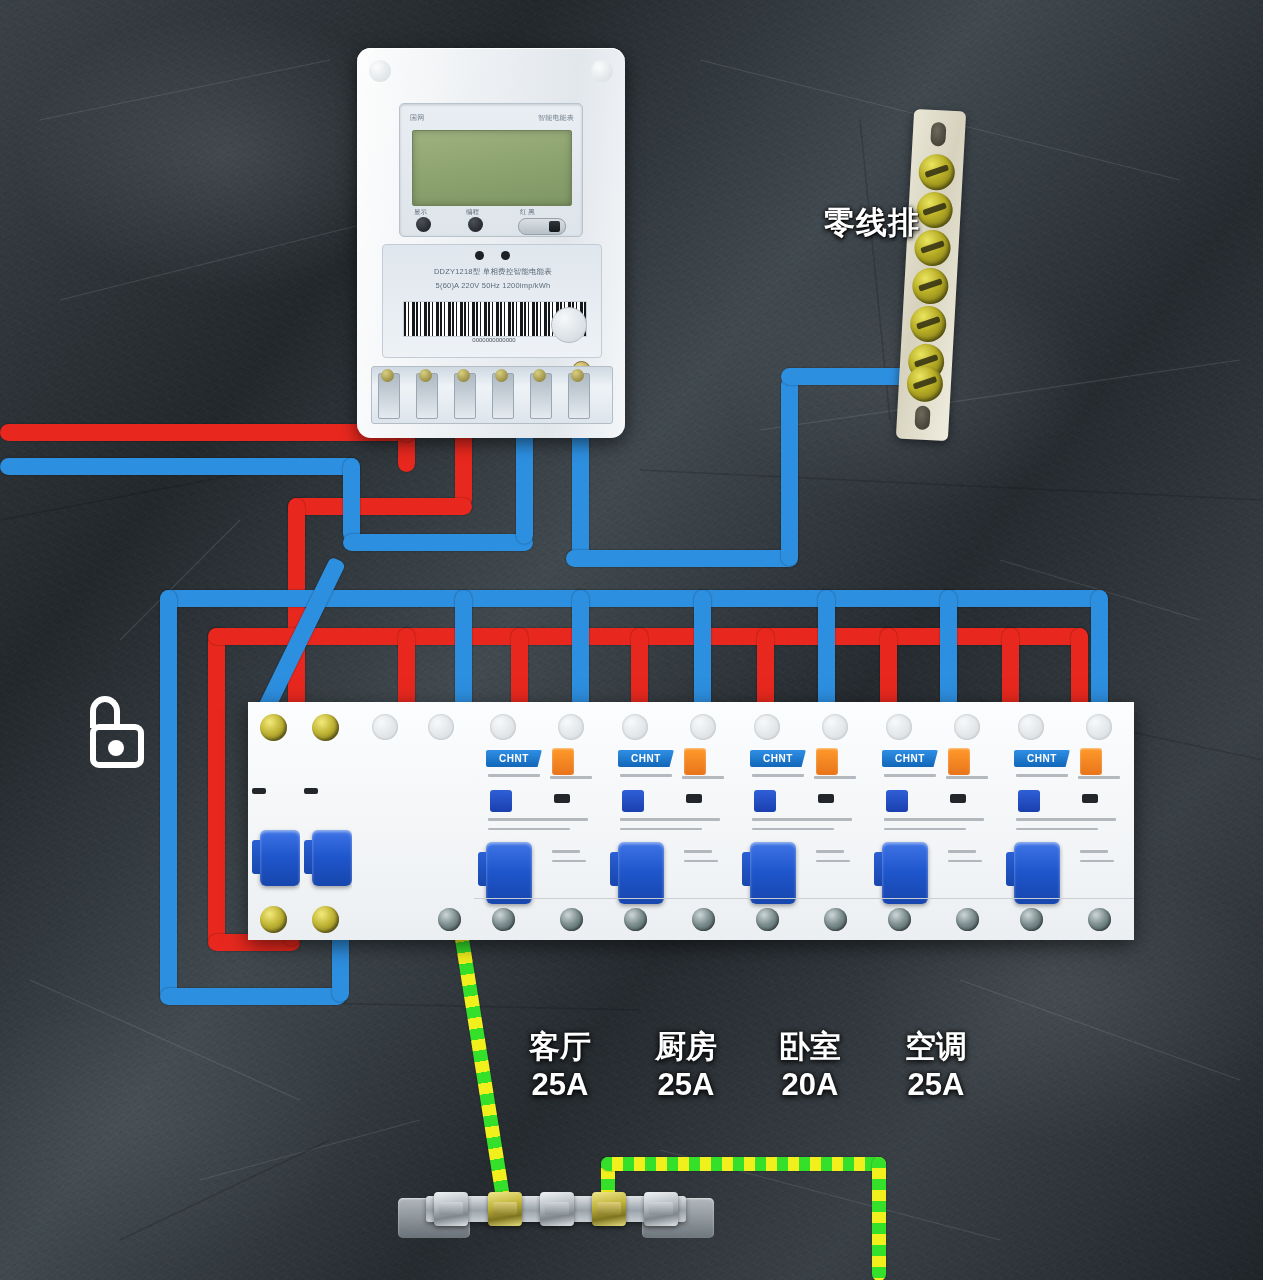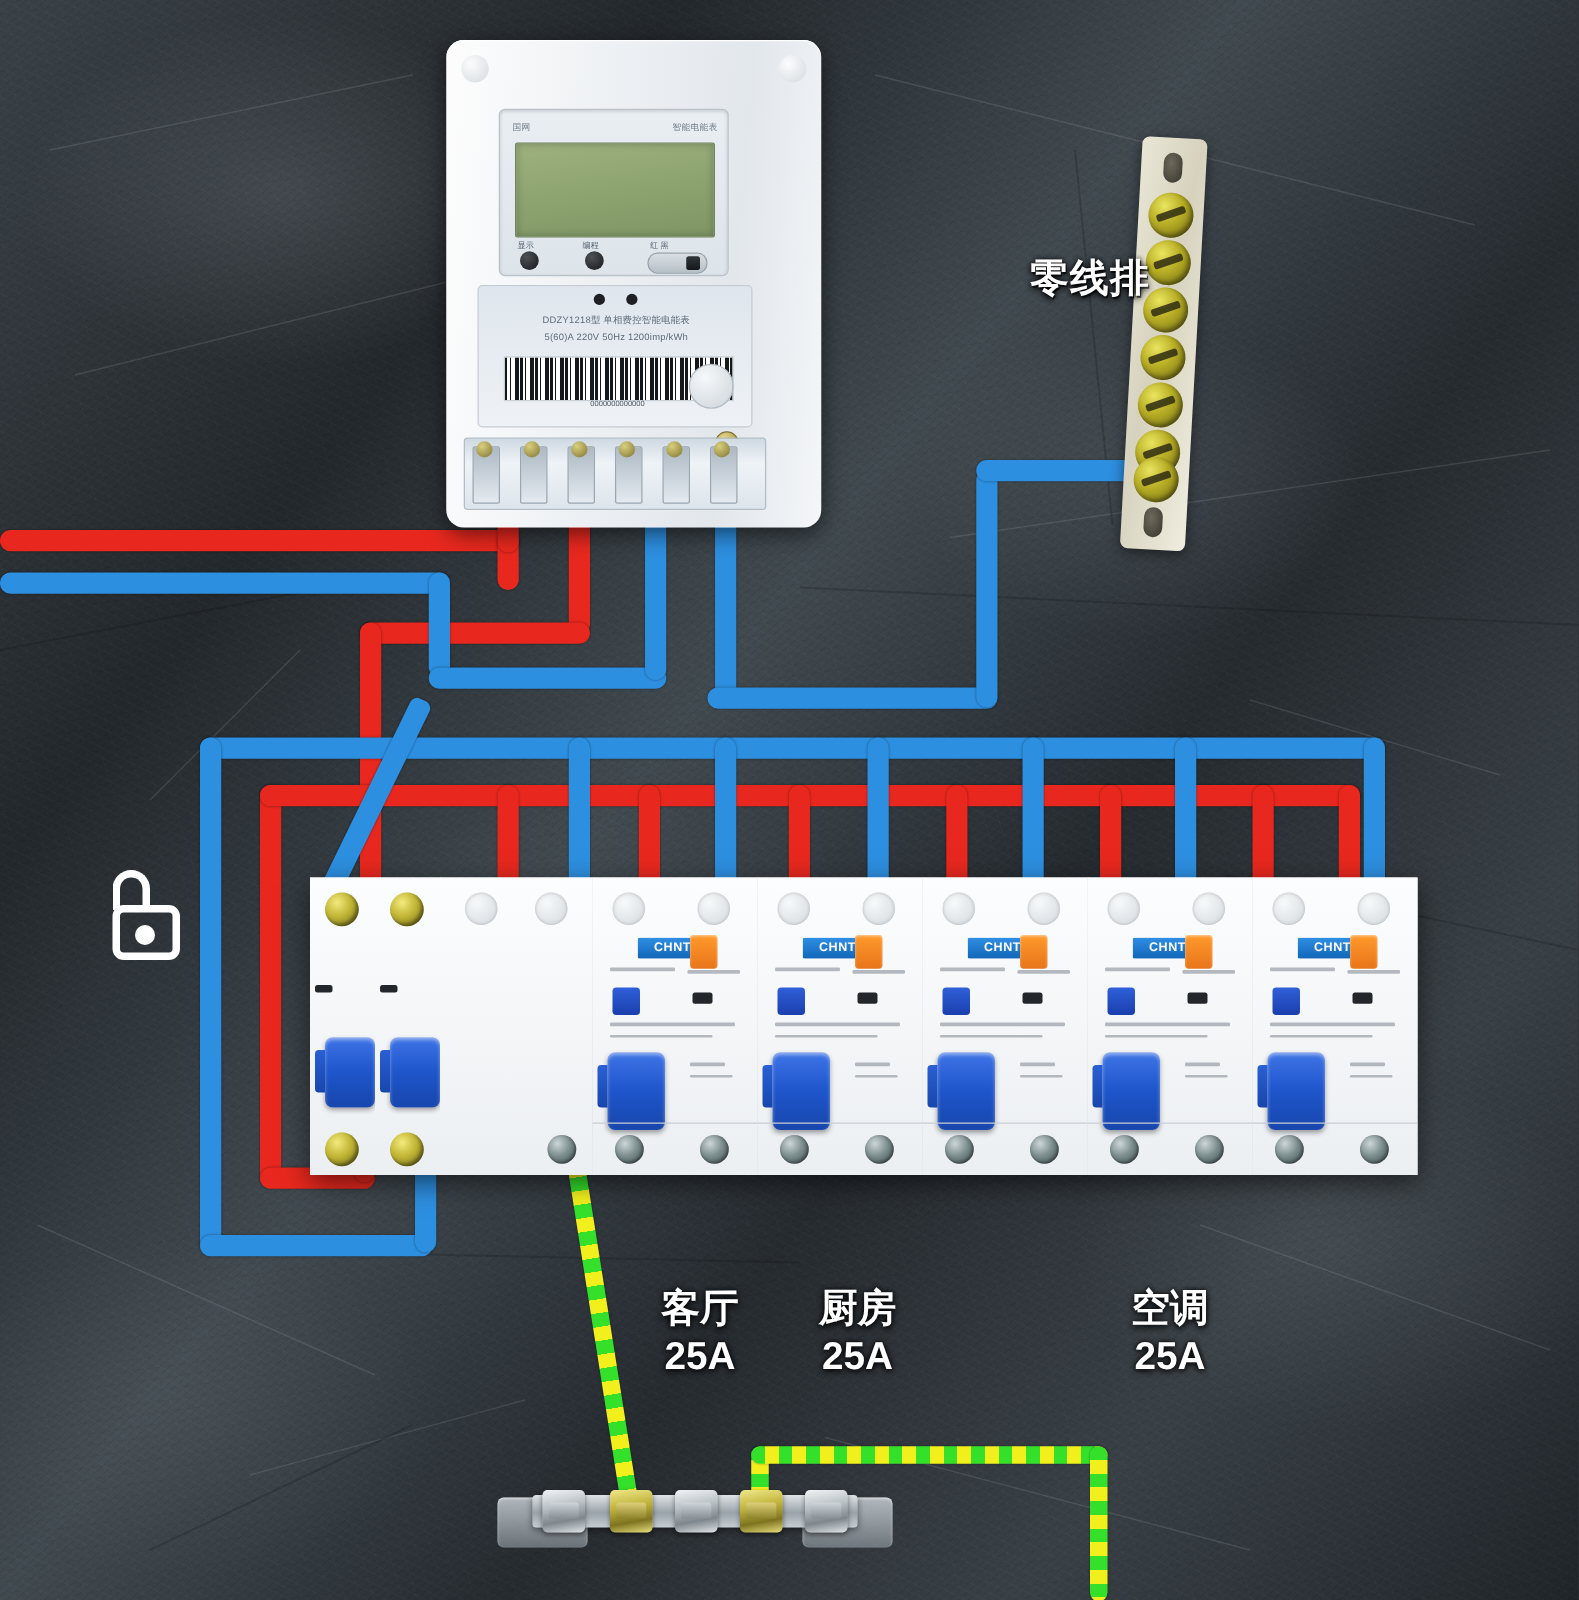--- a/index.html
+++ b/index.html
@@ -28,23 +28,23 @@
   .wB{background:#2d8fe0;box-shadow:0 0 2px rgba(0,0,0,.45);}
   .wireH{height:17px;border-radius:9px;}
   .wireV{width:17px;border-radius:9px;}
 
   .gnd{position:absolute;background:
       repeating-linear-gradient(180deg,#35e02a 0 11px,#f2f01c 11px 22px);
     border-radius:7px;box-shadow:0 0 2px rgba(0,0,0,.4);}
   .gndH{height:14px;background:repeating-linear-gradient(90deg,#35e02a 0 11px,#f2f01c 11px 22px);border-radius:7px;}
 
   
-  #meter{position:absolute;left:357px;top:32px;width:268px;height:390px;
+  #meter{position:absolute;left:357px;top:48px;width:268px;height:390px;
     background:linear-gradient(95deg,#fdfdfd 0%,#eef1f4 40%,#e2e7ec 74%,#f4f6f8 100%);
-    border-radius:14px;box-shadow:0 5px 18px rgba(0,0,0,.55),inset 0 1px 0 #fff;padding-left:32px;}
+    border-radius:14px;box-shadow:0 5px 18px rgba(0,0,0,.55),inset 0 1px 0 #fff;}
   .mcorner{position:absolute;width:22px;height:22px;border-radius:50%;
     background:radial-gradient(circle at 35% 32%,#fbfcfd,#d4dade);}
   #mlcdbox{position:absolute;left:42px;top:55px;width:182px;height:132px;
     background:linear-gradient(180deg,#e9eef3,#dde4ea);border:1px solid #b9c3cb;border-radius:5px;
     box-shadow:inset 0 1px 3px rgba(0,0,0,.16);}
   #mlcd{position:absolute;left:12px;top:26px;width:158px;height:74px;
     background:linear-gradient(172deg,#9fb27f 0%,#8ea471 45%,#7f9765 100%);
     border:1px solid #6e8458;border-radius:2px;box-shadow:inset 0 0 7px rgba(0,0,0,.25);}
   #mlcdtop{position:absolute;left:10px;top:8px;right:8px;height:12px;
     display:flex;justify-content:space-between;align-items:center;
@@ -116,21 +116,21 @@
     border-radius:3px;box-shadow:0 2px 6px rgba(0,0,0,.4);}
   .spdhalf{position:absolute;top:0;width:48px;height:162px;}
   .spdwin{position:absolute;top:58px;left:9px;width:30px;height:26px;border-radius:3px;
     background:linear-gradient(180deg,#1f8c22,#0d6b12);box-shadow:inset 0 1px 3px rgba(0,0,0,.5);}
   .spdtxt{position:absolute;left:4px;width:40px;text-align:center;color:#ffd9cc;font-size:6px;
     line-height:1.35;opacity:.85;}
   .spdpin{position:absolute;width:12px;height:14px;background:#c6280a;}
   .chnt{position:absolute;width:56px;height:17px;border-radius:2px;
     background:linear-gradient(180deg,#2f8fe4,#1166b8);color:#fff;font-size:10px;
     font-weight:bold;letter-spacing:.5px;text-align:center;line-height:17px;
-    clip-path:polygon(0 0,100% 0,92% 100%,0 100%);margin-left:24px;}
+    clip-path:polygon(0 0,100% 0,92% 100%,0 100%);}
   .testbtn{position:absolute;width:22px;height:27px;border-radius:3px;
     background:linear-gradient(180deg,#ff9a2b,#e8741a);box-shadow:inset 0 1px 2px rgba(255,255,255,.5);}
   .bluebtn{position:absolute;width:22px;height:22px;border-radius:3px;
     background:linear-gradient(180deg,#2f5fd8,#1a3fae);}
   .blackbtn{position:absolute;width:16px;height:9px;border-radius:2px;background:#23262a;}
   .printline{position:absolute;background:#7c858e;opacity:.55;border-radius:1px;}
   .pdiv{position:absolute;top:196px;height:1px;background:#c9ced3;}
 
   
   #gbar{position:absolute;left:398px;top:1180px;width:316px;height:62px;}
@@ -456,20 +456,22 @@
       <div class="pdiv" style="left:0;width:132px;"></div>
       <div class="screwterm" style="left:18px;top:206px;"></div>
       <div class="screwterm" style="left:86px;top:206px;"></div>
     </div>
   </div>
 
   <div class="clbl" style="left:490px;top:1028px;width:140px;">客厅
 25A</div>
   <div class="clbl" style="left:616px;top:1028px;width:140px;">厨房
 25A</div>
+  <div class="clbl" style="left:740px;top:1028px;width:140px;">卧室
+20A</div>
   <div class="clbl" style="left:866px;top:1028px;width:140px;">空调
 25A</div>
 
   <div id="gbar">
     <div class="gmount" style="left:0px;"></div>
     <div class="gmount" style="right:0px;"></div>
     <div id="gbarbody"></div>
     <div class="gbolt" style="left:36px;top:12px;">
         <i></i>
       </div>

